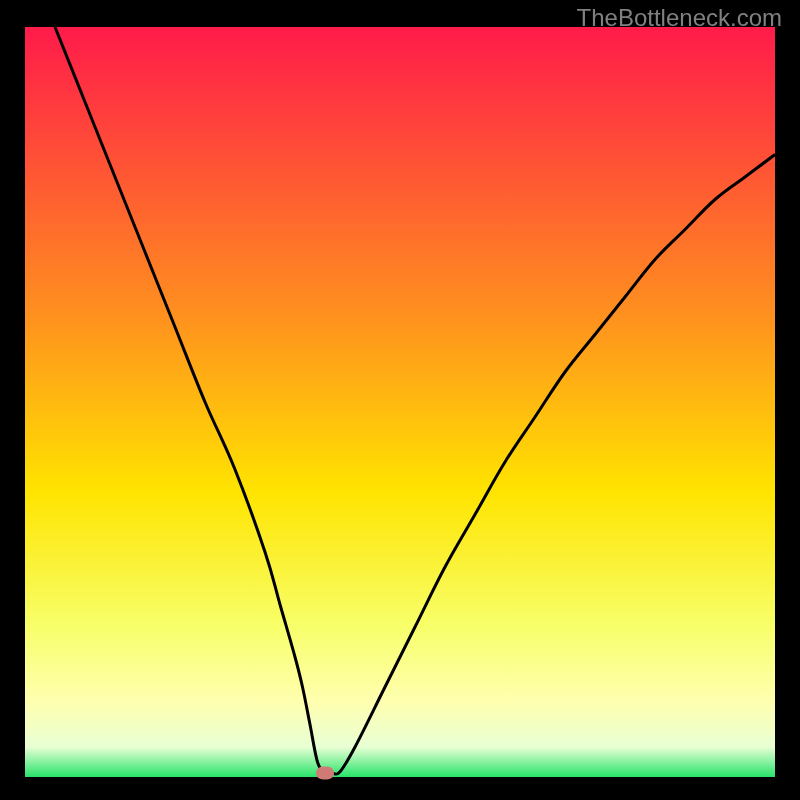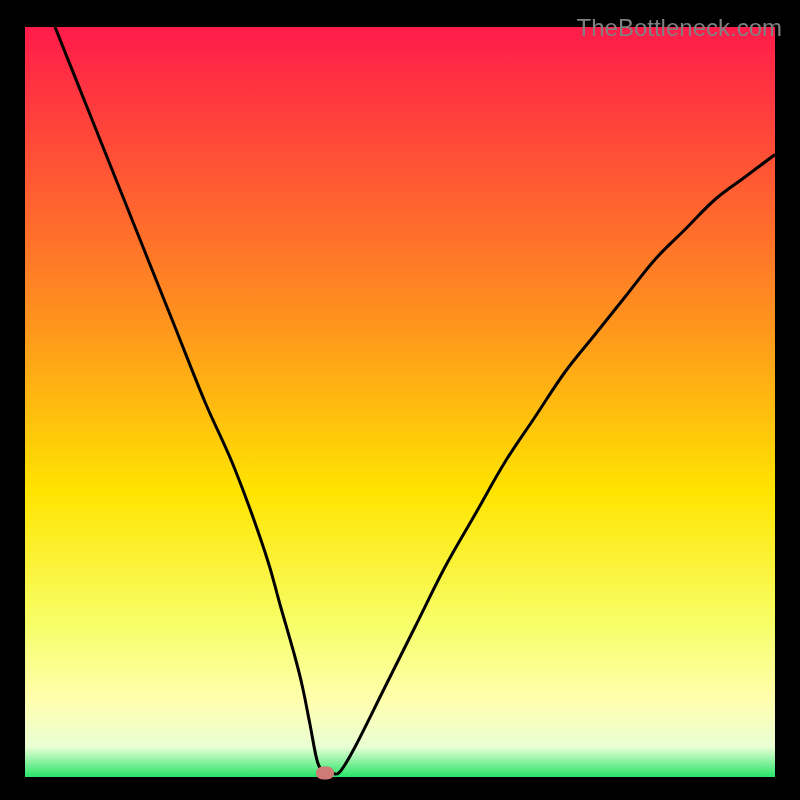--- a/index.html
+++ b/index.html
@@ -11,21 +11,21 @@
     font-family: Arial, Helvetica, sans-serif;
   }
   .frame {
     position: relative;
     width: 800px;
     height: 800px;
     background: #000;
   }
   .attribution {
     position: absolute;
-    top: 14px;
+    top: 4px;
     right: 18px;
     color: #808080;
     font-size: 24px;
     letter-spacing: 0px;
     font-weight: 500;
     z-index: 10;
   }
   .plot-area {
     position: absolute;
     left: 25px;

